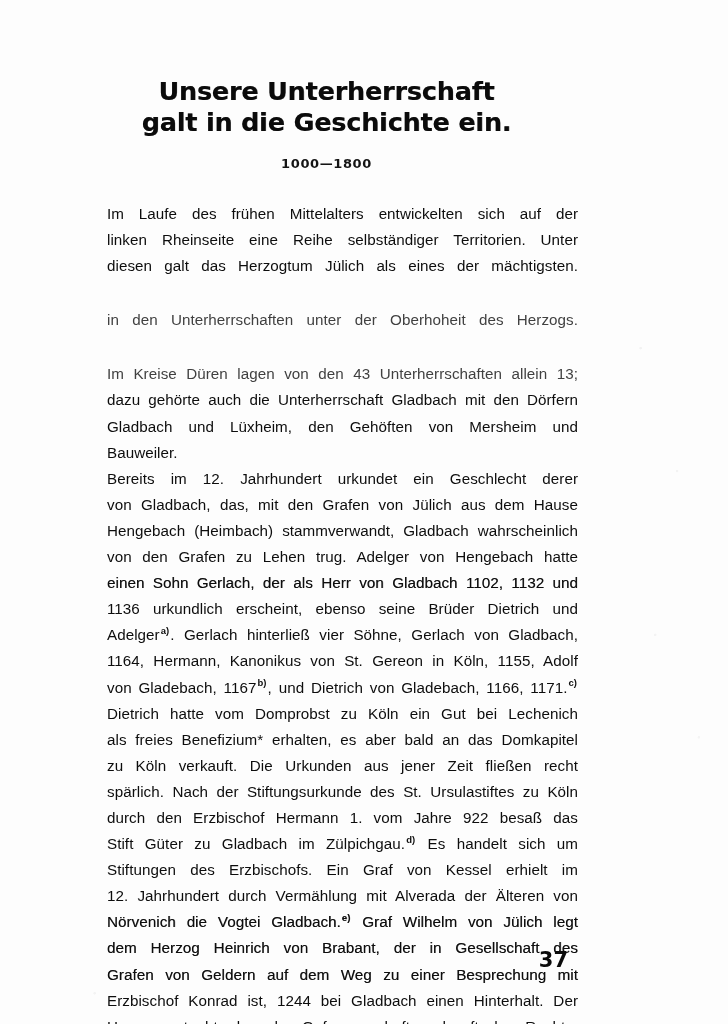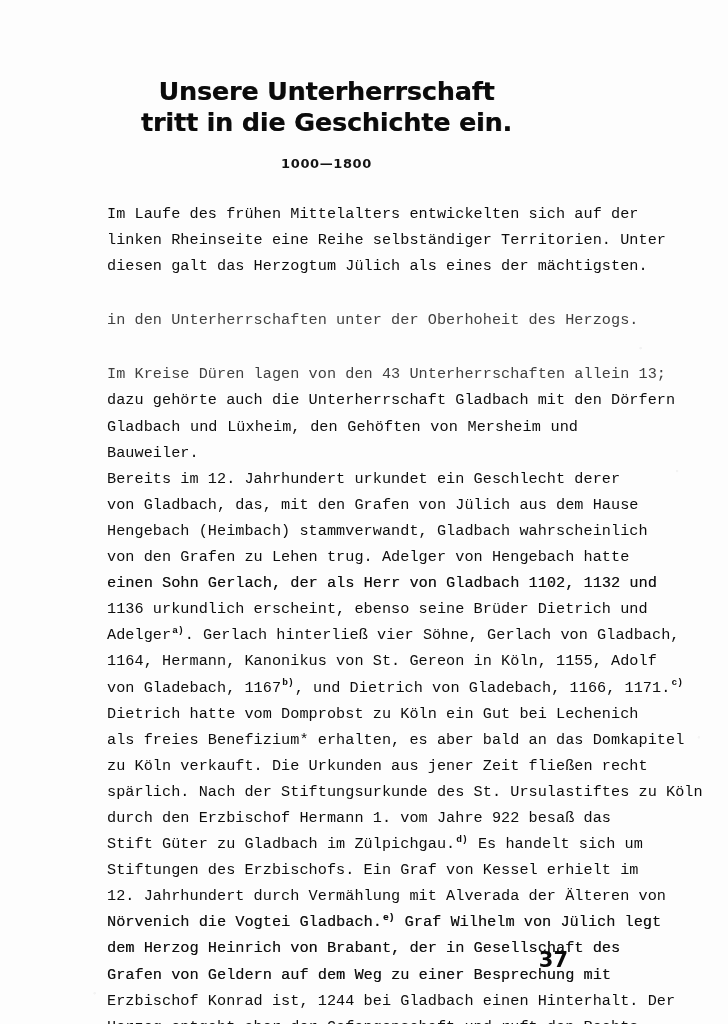--- a/index.html
+++ b/index.html
@@ -69,21 +69,20 @@
     font-size: 15.2px;
     line-height: 26.1px;
     text-align: justify;
     color: #0d0d0d;
     letter-spacing: 0.05px;
   }
   .para {
     margin: 0;
     text-indent: 32px;
     text-align: justify;
-    font-family: Liberation Mono, monospace;
   }
   
   .ln {
     display: block;
     text-align: justify;
     text-align-last: justify;
     white-space: nowrap;
   }
   .ln.last {
     text-align-last: left;
@@ -116,21 +115,21 @@
   }
 </style>
 </head>
 <body>
 
 <div class="page">
   <div class="content">
 
     <div class="title-block">
       <div class="title-line">Unsere Unterherrschaft</div>
-      <div class="title-line">tritt in die Geschichte ein.</div>
+      <div class="title-line">galt in die Geschichte ein.</div>
       <div class="subtitle">1000—1800</div>
     </div>
 
     <div class="body-text">
 
       <p class="para">
         <span class="ln indent">Im Laufe des frühen Mittelalters entwickelten sich auf der</span>
         <span class="ln">linken Rheinseite eine Reihe selbständiger Territorien. Unter</span>
         <span class="ln">diesen galt das Herzogtum Jülich als eines der mächtigsten.</span>
         <span class="ln fade-2">in den Unterherrschaften unter der Oberhoheit des Herzogs.</span>

